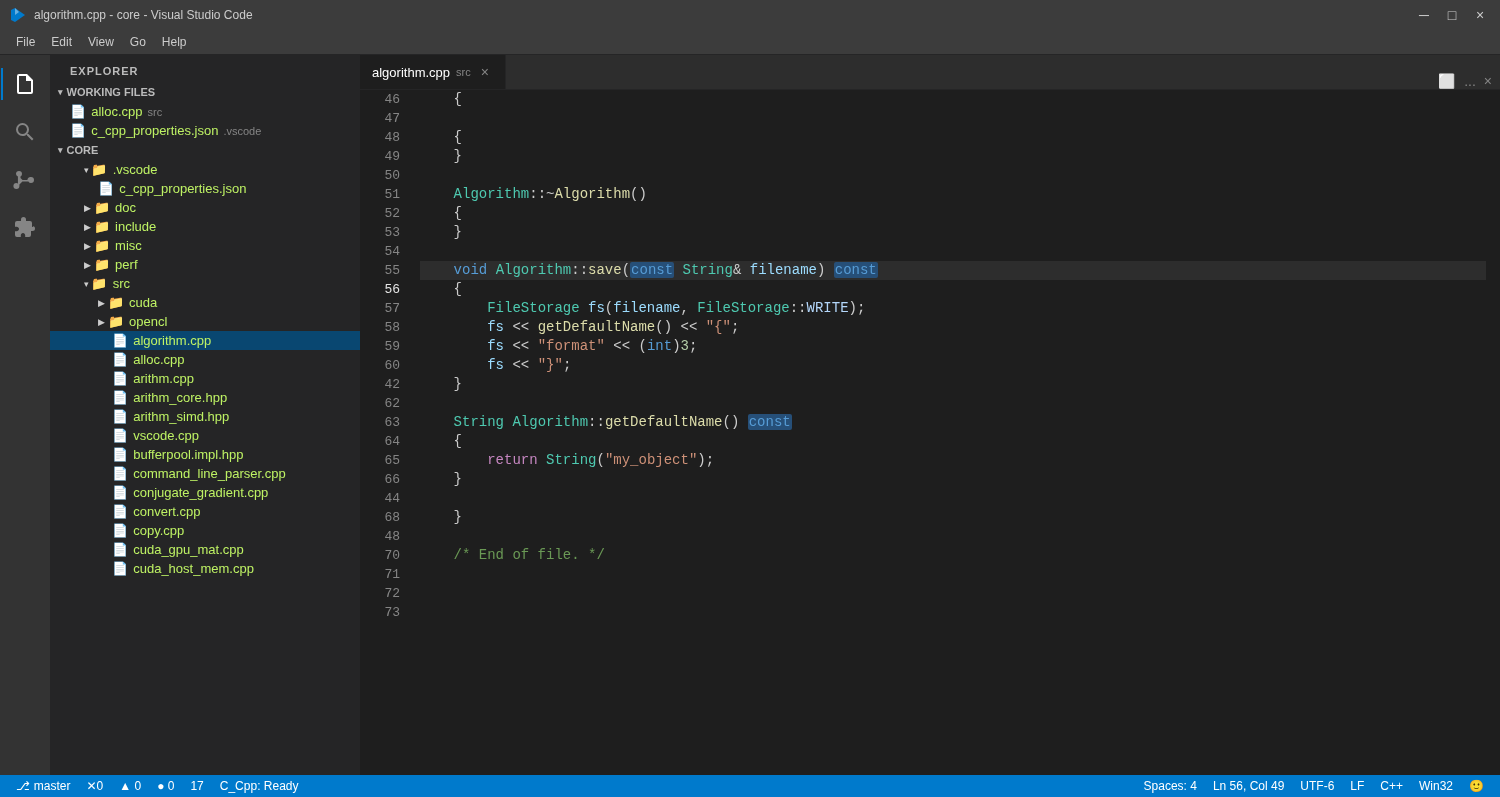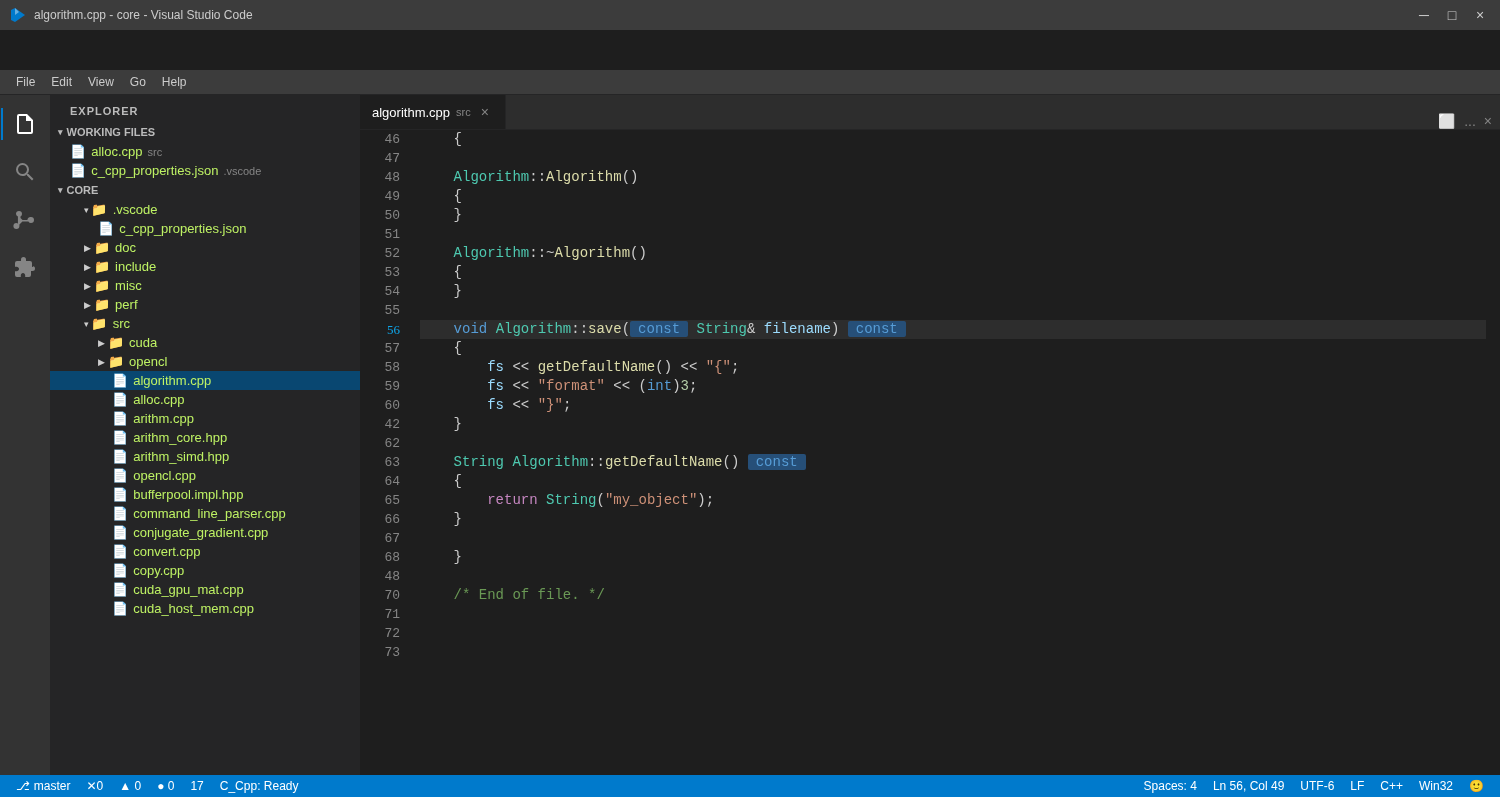--- a/index.html
+++ b/index.html
@@ -51,21 +51,20 @@
 
     
     #menubar {
       background: #3c3c3c;
       height: 25px;
       display: flex;
       align-items: center;
       padding: 0 8px;
       flex-shrink: 0;
       border-bottom: 1px solid #252526;
-      margin-top: 40px;
     }
     #menubar span {
       font-size: 12px;
       color: #cccccc;
       padding: 0 8px;
       cursor: pointer;
       height: 100%;
       display: flex;
       align-items: center;
     }
@@ -263,21 +262,21 @@
       padding: 0 10px 16px 0;
       flex-shrink: 0;
       overflow: hidden;
       user-select: none;
     }
     .line-number {
       height: 19px;
       display: block;
       font-size: 13px;
     }
-    .line-number.active { color: #0ea5e9; font-family: Liberation Serif, serif; }
+    .line-number.active { color: #e5e5e5; }
 
     #code-content {
       flex: 1;
       overflow: auto;
       padding: 0 0 0 10px;
     }
     #code-content::-webkit-scrollbar { width: 10px; height: 10px; }
     #code-content::-webkit-scrollbar-track { background: #1e1e1e; }
     #code-content::-webkit-scrollbar-thumb { background: #424242; }
 
@@ -294,21 +293,21 @@
     .str { color: #ce9178; }
     .num { color: #b5cea8; }
     .cmt { color: #6a9955; }
     .fn { color: #dcdcaa; }
     .type { color: #4ec9b0; }
     .op { color: #cccccc; }
     .punct { color: #cccccc; }
     .highlight-box {
       background: #264f78;
       border-radius: 2px;
-      padding: 0 8px;
+      padding: 0 1px;
     }
 
     
     #editor-scrollbar {
       width: 14px;
       background: #1e1e1e;
       flex-shrink: 0;
     }
 
     
@@ -481,21 +480,21 @@
       <div class="tree-item indent-4">
         <span class="file-icon">📄</span>
         <span class="label">arithm_core.hpp</span>
       </div>
       <div class="tree-item indent-4">
         <span class="file-icon">📄</span>
         <span class="label">arithm_simd.hpp</span>
       </div>
       <div class="tree-item indent-4">
         <span class="file-icon">📄</span>
-        <span class="label">opencl.cpp</span>
+        <span class="label">vscode.cpp</span>
       </div>
       <div class="tree-item indent-4">
         <span class="file-icon">📄</span>
         <span class="label">bufferpool.impl.hpp</span>
       </div>
       <div class="tree-item indent-4">
         <span class="file-icon">📄</span>
         <span class="label">command_line_parser.cpp</span>
       </div>
       <div class="tree-item indent-4">
@@ -553,42 +552,42 @@
         <span class="line-number">57</span>
         <span class="line-number">58</span>
         <span class="line-number">59</span>
         <span class="line-number">60</span>
         <span class="line-number">42</span>
         <span class="line-number">62</span>
         <span class="line-number">63</span>
         <span class="line-number">64</span>
         <span class="line-number">65</span>
         <span class="line-number">66</span>
-        <span class="line-number">67</span>
+        <span class="line-number">44</span>
         <span class="line-number">68</span>
         <span class="line-number">48</span>
         <span class="line-number">70</span>
         <span class="line-number">71</span>
         <span class="line-number">72</span>
         <span class="line-number">73</span>
       </div>
 
       <div id="code-content">
         <span class="code-line">    <span class="punct">{</span></span>
         <span class="code-line"> </span>
-        <span class="code-line">    <span class="type">Algorithm</span><span class="op">::</span><span class="fn">Algorithm</span><span class="punct">()</span></span>
         <span class="code-line">    <span class="punct">{</span></span>
         <span class="code-line">    <span class="punct">}</span></span>
         <span class="code-line"> </span>
         <span class="code-line">    <span class="type">Algorithm</span><span class="op">::~</span><span class="fn">Algorithm</span><span class="punct">()</span></span>
         <span class="code-line">    <span class="punct">{</span></span>
         <span class="code-line">    <span class="punct">}</span></span>
         <span class="code-line"> </span>
         <span class="code-line" style="background:#2d2d2d;">    <span class="kw">void</span> <span class="type">Algorithm</span><span class="op">::</span><span class="fn">save</span><span class="punct">(</span><span class="highlight-box" style="background:#264f78;"><span class="kw">const</span></span> <span class="type">String</span><span class="op">&amp;</span> <span style="color:#9cdcfe;">filename</span><span class="punct">)</span> <span class="highlight-box" style="background:#264f78;"><span class="kw">const</span></span></span>
         <span class="code-line">    <span class="punct">{</span></span>
+        <span class="code-line">        <span class="type">FileStorage</span> <span style="color:#9cdcfe;">fs</span><span class="punct">(</span><span style="color:#9cdcfe;">filename</span><span class="punct">,</span> <span class="type">FileStorage</span><span class="op">::</span><span style="color:#b4d7fb;">WRITE</span><span class="punct">);</span></span>
         <span class="code-line">        <span style="color:#9cdcfe;">fs</span> <span class="op">&lt;&lt;</span> <span class="fn">getDefaultName</span><span class="punct">()</span> <span class="op">&lt;&lt;</span> <span class="str">"{"</span><span class="punct">;</span></span>
         <span class="code-line">        <span style="color:#9cdcfe;">fs</span> <span class="op">&lt;&lt;</span> <span class="str">"format"</span> <span class="op">&lt;&lt;</span> <span class="punct">(</span><span class="kw">int</span><span class="punct">)</span><span class="num">3</span><span class="punct">;</span></span>
         <span class="code-line">        <span style="color:#9cdcfe;">fs</span> <span class="op">&lt;&lt;</span> <span class="str">"}"</span><span class="punct">;</span></span>
         <span class="code-line">    <span class="punct">}</span></span>
         <span class="code-line"> </span>
         <span class="code-line">    <span class="type">String</span> <span class="type">Algorithm</span><span class="op">::</span><span class="fn">getDefaultName</span><span class="punct">()</span> <span class="highlight-box" style="background:#264f78;"><span class="kw">const</span></span></span>
         <span class="code-line">    <span class="punct">{</span></span>
         <span class="code-line">        <span class="kw2">return</span> <span class="type">String</span><span class="punct">(</span><span class="str">"my_object"</span><span class="punct">);</span></span>
         <span class="code-line">    <span class="punct">}</span></span>
         <span class="code-line"> </span>

